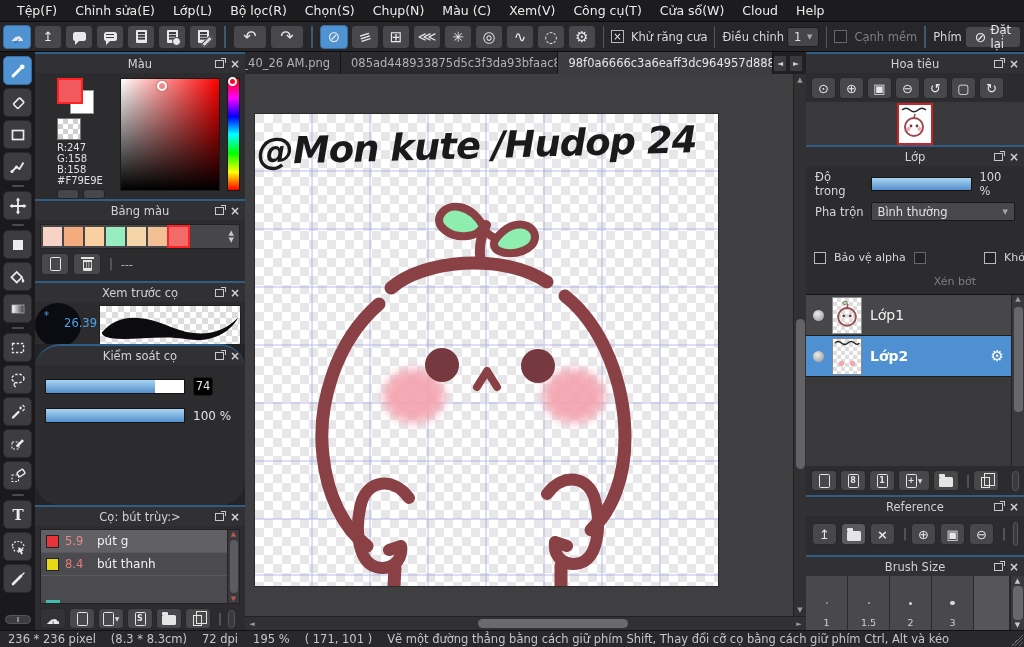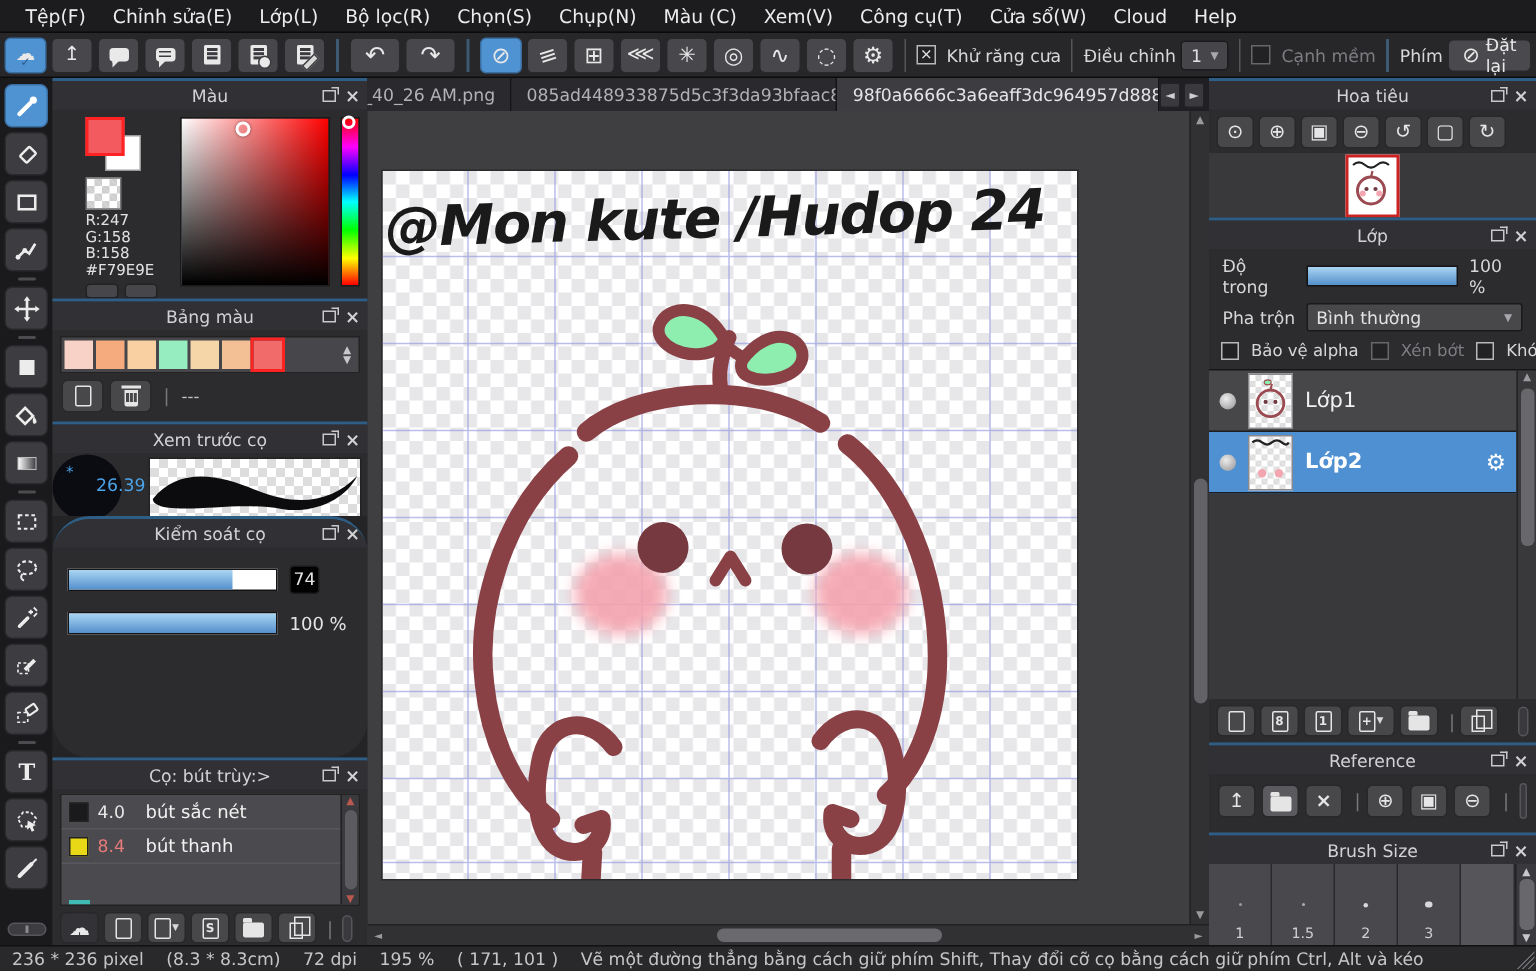--- a/index.html
+++ b/index.html
@@ -55,21 +55,21 @@
   .tool-pill::after { content:""; position:absolute; left:11px; top:1px; bottom:1px; width:2px; background:#8a8a8e; }
 
   
   .panel { border-top:2px solid #2e5e86; background:#2c2c2f; overflow:hidden; display:flex; flex-direction:column; }
   .phead { height:19px; background:#313135; display:flex; align-items:center; position:relative; flex:none; }
   .ptitle { flex:1; text-align:center; font-size:11.5px; color:#d2d2d4; }
   .picons { position:absolute; right:5px; top:0; bottom:0; display:flex; gap:6px; align-items:center; }
   .pclose { font-size:12px; font-weight:bold; color:#d2d2d4; line-height:1; }
 
   #leftpanels { position:absolute; left:35px; top:52px; width:210px; height:578px; display:flex; flex-direction:column; background:#242427; }
-  #rightpanels { position:absolute; left:806px; top:52px; width:218px; height:578px; display:flex; flex-direction:column; background:#404040; }
+  #rightpanels { position:absolute; left:806px; top:52px; width:218px; height:578px; display:flex; flex-direction:column; background:#fdba74; }
 
   
   #p-mau { height:147px; }
   .mau-body { display:flex; padding:5px 5px 0 6px; gap:7px;justify-content:flex-end; }
   .sw-col { width:56px; display:flex; flex-direction:column; font-size:10px; color:#e2e2e4; }
   .fgbg { position:relative; width:40px; height:38px; }
   .bgsw { position:absolute; left:13px; top:12px; width:24px; height:24px; background:#fff; border:1px solid #999; }
   .fgsw { position:absolute; left:0; top:0; width:26px; height:26px; border:2px solid #ff2222; }
   .transw { width:24px; height:22px; margin:2px 0 2px 0; border:1px solid #777;
     background-image:linear-gradient(45deg,#cfcfcf 25%,transparent 25%,transparent 75%,#cfcfcf 75%),linear-gradient(45deg,#cfcfcf 25%,#fff 25%,#fff 75%,#cfcfcf 75%);
@@ -157,21 +157,21 @@
 
   
   #p-lop { height:350px; }
   .lrow { display:flex; align-items:center; gap:7px; padding:4px 9px 0; font-size:11.5px; color:#d6d6d8; }
   .lrow .ltrack { width:104px; height:14px; background:#2a2a2c; border:1px solid #141416; position:relative; }
   .lrow .ltrack .fill { position:absolute; inset:0; background:linear-gradient(#a9d5f2,#5590cc); }
   .ldrop { flex:1; height:19px; background:#48484b; border:1px solid #1a1a1c; border-radius:2px; display:flex; align-items:center; padding:0 6px; font-size:11.5px; color:#e2e2e4; }
   .ldrop .caret { margin-left:auto; font-size:7px; color:#a8a8ac; }
   .chk-row { display:flex; align-items:center; gap:4px; padding:6px 8px 5px; font-size:11px; color:#d6d6d8; white-space:nowrap; }
   .chk-row .gap { width:6px; }
-  .dim-txt { color:#7d7d82; }
+  .dim-txt { color:#7d7d82;margin-top:48px; }
   .layer-list { margin-top:1px; background:#39393c; border-top:1px solid #151517; flex:1; position:relative; overflow:hidden; }
   .lay { height:41px; display:flex; align-items:center; gap:8px; padding:0 7px; border-bottom:1px solid #1d1d1f; background:#47474a; width:calc(100% - 13px); }
   .lay.sel { background:#4e90d2; }
   .visdot { width:11px; height:11px; border-radius:50%; background:radial-gradient(circle at 40% 35%, #ececec, #909094); flex:none; }
   .lthumb { width:30px; height:37px; border:1px solid #8a8a8e; background:#fff;
     background-image:linear-gradient(45deg,#ddd 25%,transparent 25%,transparent 75%,#ddd 75%),linear-gradient(45deg,#ddd 25%,#fff 25%,#fff 75%,#ddd 75%);
     background-size:8px 8px; background-position:0 0,4px 4px; flex:none; position:relative; }
   .lthumb svg { position:absolute; inset:0; }
   .lname { flex:1; font-size:14px; color:#f0f0f0; }
   .lay.sel .lname { font-weight:bold; color:#fff; }
@@ -521,24 +521,24 @@
 
   <div class="panel" id="p-co">
     <div class="phead">
       <span class="ptitle">Cọ: bút trùy:&gt;</span>
       <span class="picons">
           <span class="popout-ic"></span>
           <span class="pclose">×</span>
         </span>
     </div>
     <div class="brush-list">
-      <div class="brow">
-        <span class="bsw" style="background: rgb(26, 26, 28);"></span>
-        <span class="bsize" style="color: rgb(232, 232, 232);">4.0</span>
-        <span class="bname">bút sắc nét</span>
+      <div class="brow sel">
+        <span class="bsw" style="background: rgb(232, 52, 56);"></span>
+        <span class="bsize" style="color: rgb(232, 138, 138);">5.9</span>
+        <span class="bname">pút g</span>
       </div>
       <div class="brow">
         <span class="bsw" style="background: rgb(232, 216, 22);"></span>
         <span class="bsize" style="color: rgb(232, 122, 122);">8.4</span>
         <span class="bname">bút thanh</span>
       </div>
       <span class="teal-frag"></span>
       <div class="lscroll">
         <span>▲</span>
         <span class="thumb"></span>

